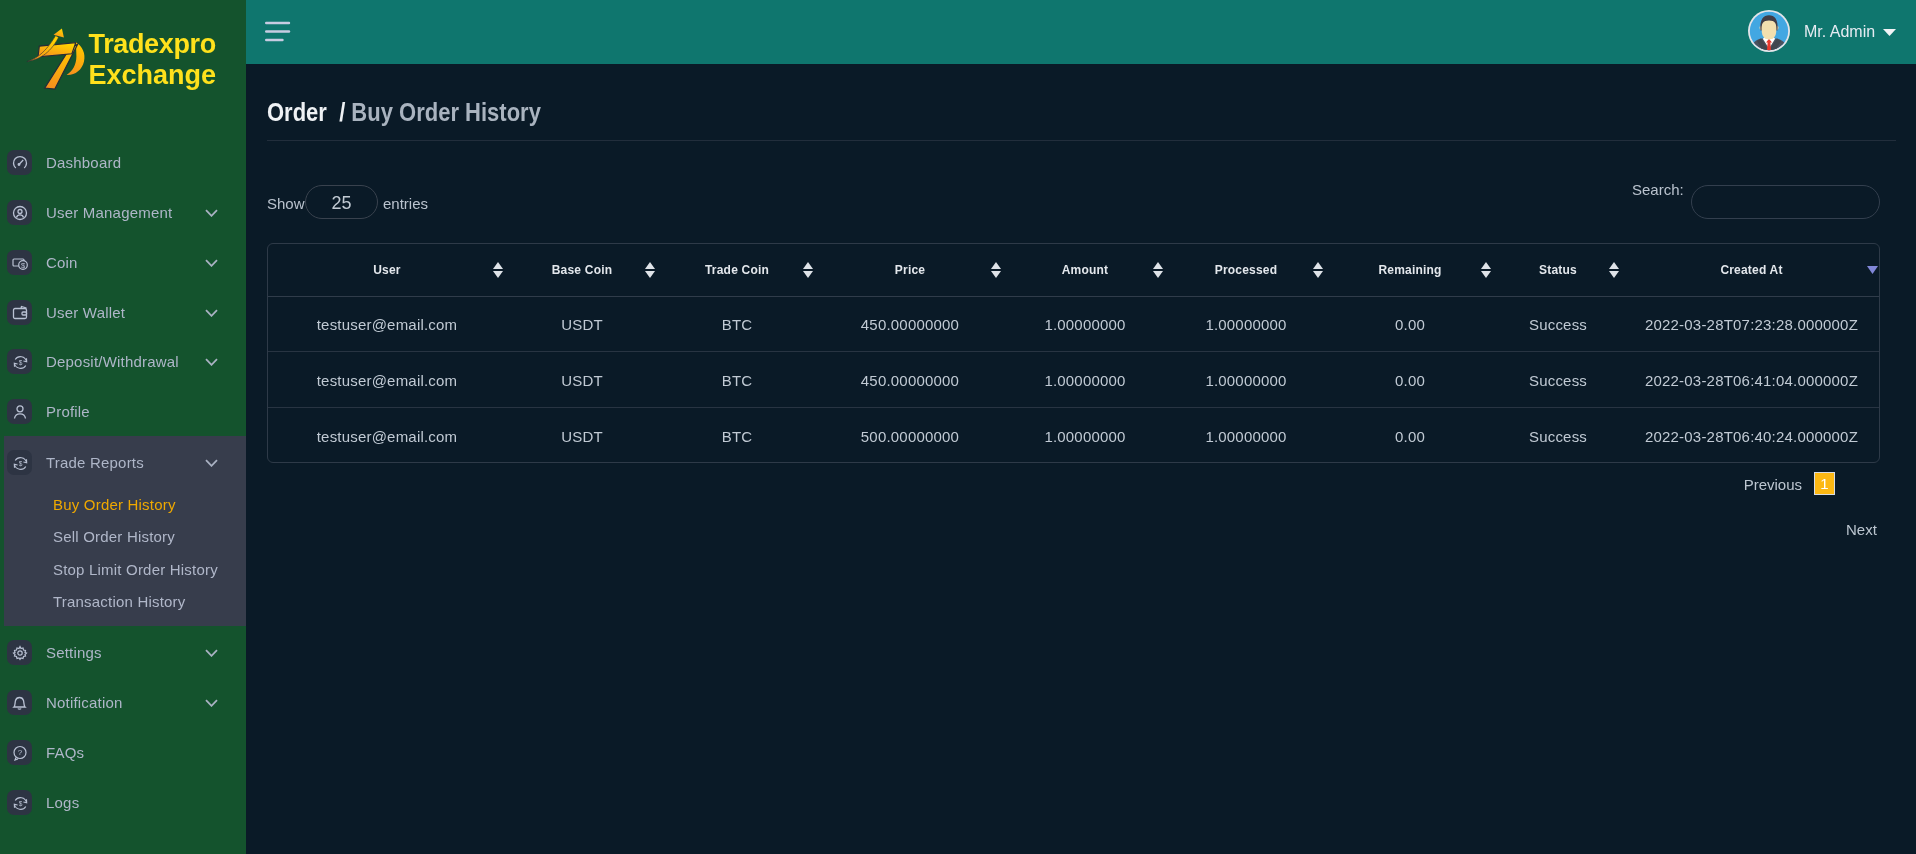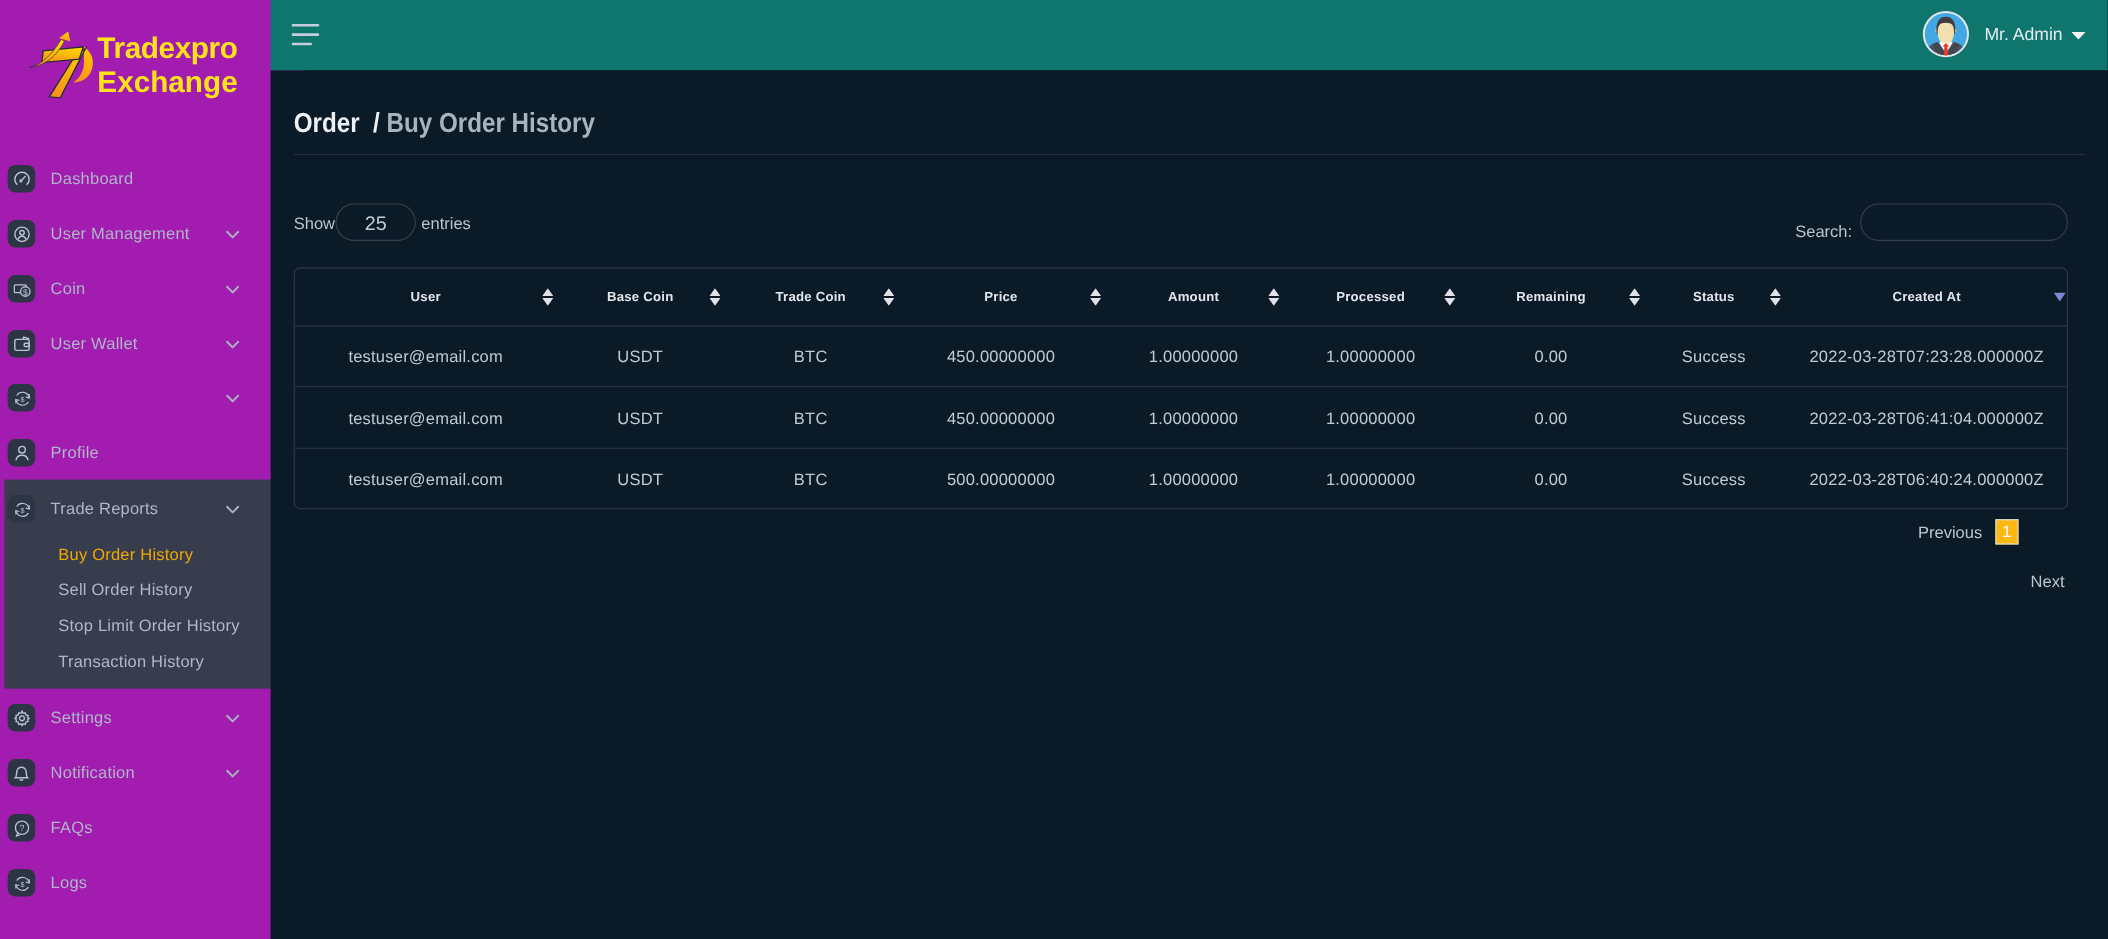--- a/index.html
+++ b/index.html
@@ -1,19 +1,19 @@
 <!DOCTYPE html>
 <html><head>
 <meta charset="utf-8">
 <style>
 * { margin:0; padding:0; box-sizing:border-box; }
 html,body { width:1916px; height:854px; overflow:hidden; background:#0a1a27; font-family:"Liberation Sans", sans-serif; }
 
 
-#sidebar { position:absolute; left:0; top:0; width:277px; height:854px; background:#a21caf; }
+#sidebar { position:absolute; left:0; top:0; width:277px; height:854px; background:#14532d; }
 #logo { position:absolute; left:0; top:0; width:246px; height:120px; }
 .mi { position:absolute; left:0; width:246px; height:50px; }
 .mi .ibox { position:absolute; left:7px; top:12px; width:25px; height:25px; background:#2d3443; border-radius:7px; }
 .mi .ibox svg { position:absolute; left:4.5px; top:4.5px; }
 .mi .lbl { position:absolute; left:46px; top:0; height:50px; line-height:50px; color:#aeb6c8; font-size:15px; letter-spacing:0.2px; }
 .mi .chev { position:absolute; right:28px; top:21px; }
 #hlblock { position:absolute; left:4px; top:436px; width:242px; height:190px; background:#373d4c; }
 .smi { position:absolute; left:53px; width:190px; height:32px; line-height:32px; color:#b0b7c9; font-size:15px; letter-spacing:0.2px; }
 .smi.active { color:#efa800; }
 
@@ -120,20 +120,21 @@
       <div class="mi" style="top:337px">
     <div class="ibox">
           <svg width="17" height="17" viewBox="0 0 17 17" fill="none" stroke="#b9c1d3" stroke-width="1.1">
             <path d="M3.2,5.5 A6.2,6.2 0 0 1 14.5,7.5"></path>
             <path d="M13.8,11.5 A6.2,6.2 0 0 1 2.5,9.5"></path>
             <path d="M14.5,4.2 L14.7,7.7 L11.4,7"></path>
             <path d="M2.5,12.8 L2.3,9.3 L5.6,10"></path>
             <text x="8.5" y="11" font-size="6.5" stroke="none" fill="#b9c1d3" text-anchor="middle">$</text>
           </svg>
         </div>
+    <div class="lbl">Deposit/Withdrawal</div>
         <svg class="chev" width="13" height="8" viewBox="0 0 13 8" fill="none" stroke="#a9b1c2" stroke-width="1.8">
           <path d="M1,1.2 L6.5,6.8 L12,1.2"></path>
         </svg>
       </div>
       <div class="mi" style="top:387px">
     <div class="ibox">
           <svg width="16" height="16" viewBox="0 0 16 16" fill="none" stroke="#b9c1d3" stroke-width="1.3">
             <circle cx="8" cy="4.8" r="3"></circle>
             <path d="M2.5,14.5 C3,11 5.5,9.8 8,9.8 C10.5,9.8 13,11 13.5,14.5"></path>
           </svg>
@@ -242,21 +243,21 @@
       <path d="M0,0 L13,0 L6.5,7 Z" fill="#f2f4f7"></path>
     </svg>
 </div>
 
 <div id="main">
   <div id="crumb">Order&nbsp; / <span class="grey">Buy Order History</span></div>
   <div id="divider"></div>
   <div class="ctl" style="left:21px; top:130.5px;">Show</div>
   <div id="selwrap">25</div>
   <div class="ctl" style="left:137px; top:130.5px;">entries</div>
-  <div class="ctl" style="left:1386px; top:138px;">Search:</div>
+  <div class="ctl" style="left:1386px; top:117px;">Search:</div>
   <input id="searchinput" type="text" style="">
 
   <div id="tblwrap">
     <table>
       <colgroup>
         <col style="width:238px">
           <col style="width:152px">
           <col style="width:158px">
           <col style="width:188px">
           <col style="width:162px">

